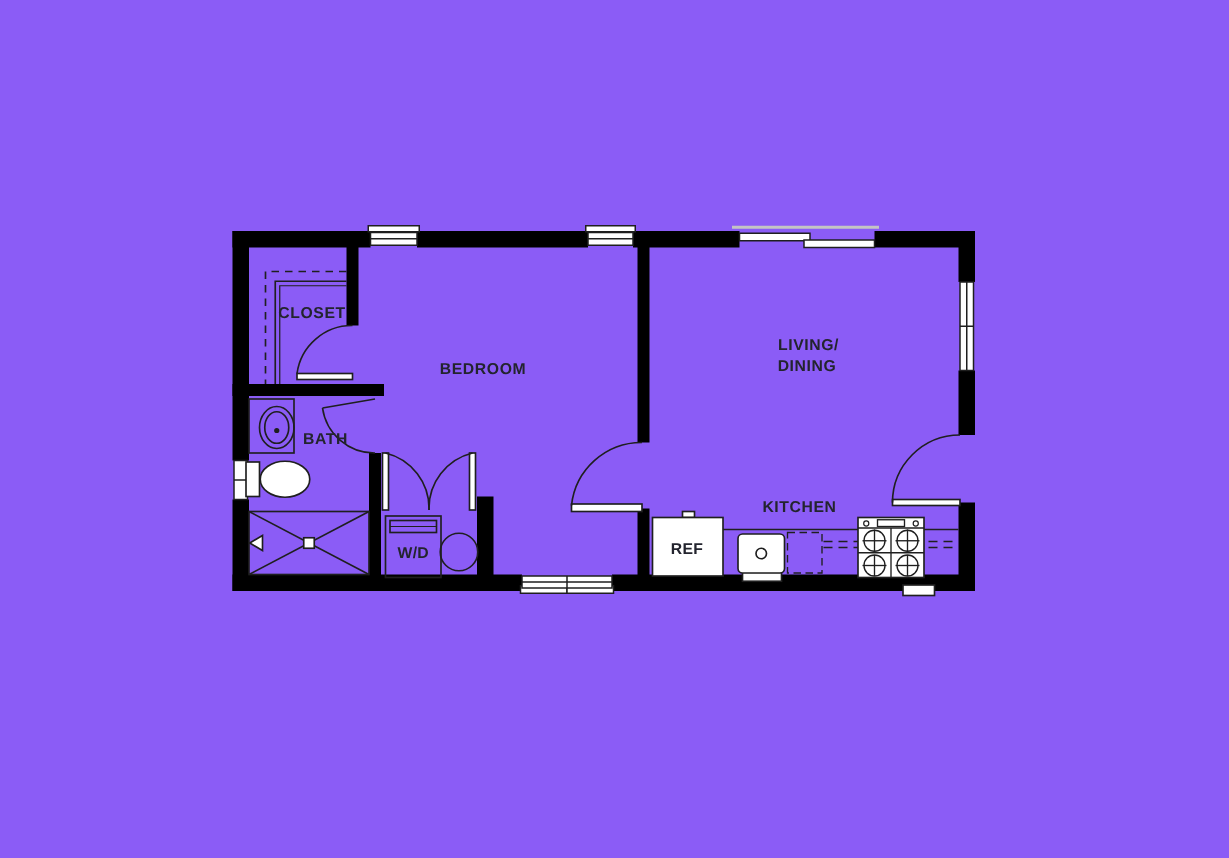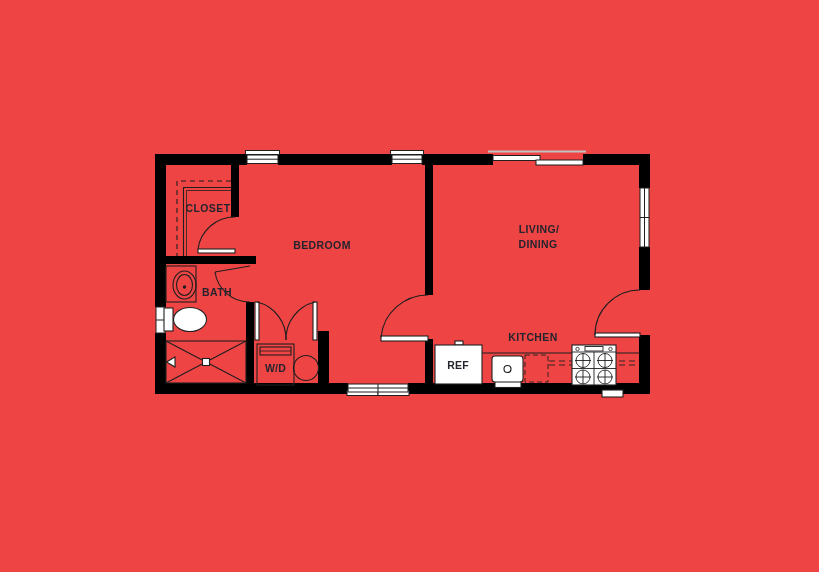--- a/index.html
+++ b/index.html
@@ -1,16 +1,16 @@
 <!DOCTYPE html>
 <html><head>
 <meta charset="utf-8">
 <style>
   html,body{margin:0;padding:0;background:#ffffff;}
-  .canvas{position:relative;width:819px;height:572px;background:#ef4444;overflow:hidden;}
+  .canvas{position:relative;width:819px;height:572px;background:#8b5cf6;overflow:hidden;}
   svg{display:block;}
   .room-label{font-family:"Liberation Sans",sans-serif;font-size:10.5px;font-weight:bold;letter-spacing:.4px;}
   .fix-label{font-family:"Liberation Sans",sans-serif;font-size:10.5px;font-weight:bold;letter-spacing:.2px;}
 </style>
 </head>
 <body>
 
 <div class="canvas">
 <svg width="819" height="572" viewBox="0 0 819 572">
 

